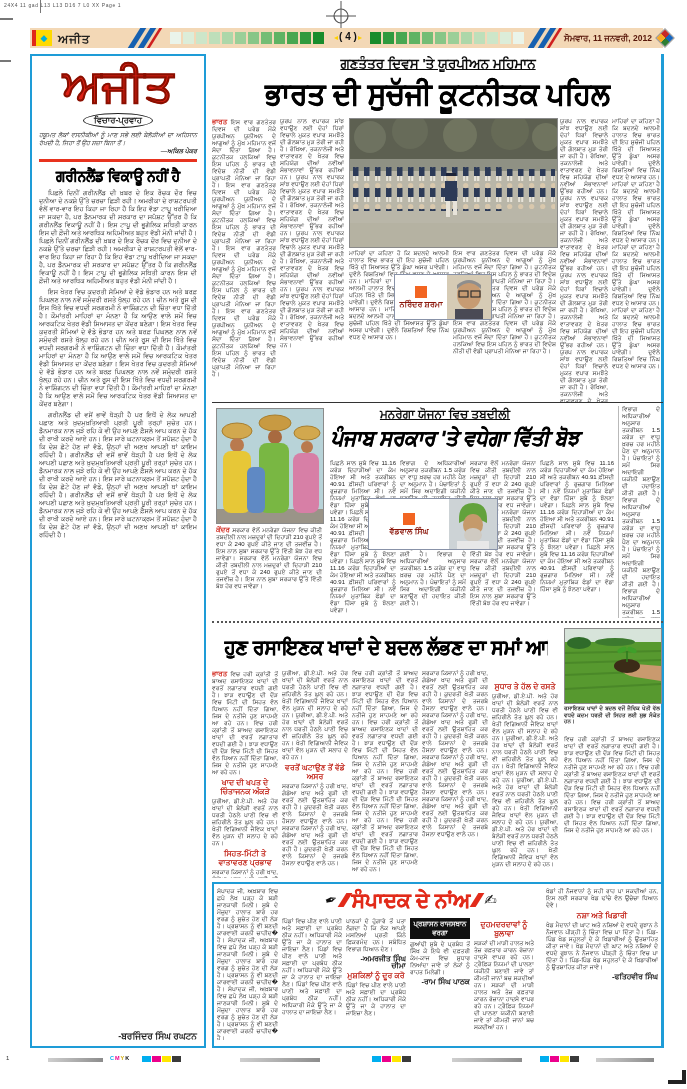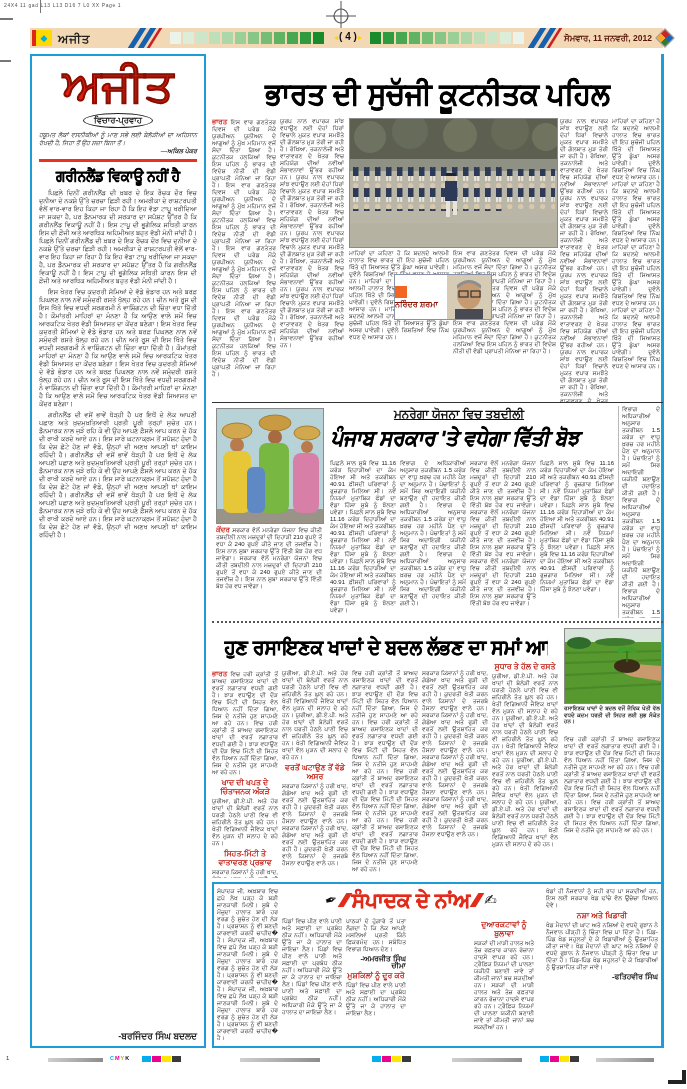--- a/index.html
+++ b/index.html
@@ -52,21 +52,21 @@
   .btxt{font-size:6px;line-height:7px;text-align:justify;color:#1c1c1c;overflow:hidden;}
   .lead{color:#d02318;font-weight:800;font-size:7px;}
   .subhead{color:#c22318;font-weight:800;font-size:7.8px;line-height:9px;text-align:center;margin:2px 0;}
   .revhead{background:#101010;color:#fff;font-size:7px;line-height:8.5px;font-weight:700;
            text-align:center;padding:2px 1px;margin-bottom:2px;}
   .sig{font-weight:800;font-size:7.5px;text-align:right;color:#101010;margin:2px 0;}
   .photo{border:1px solid #8a8a8a;overflow:hidden;background:#ccc;}
   .caption{font-size:5.5px;line-height:6.5px;text-align:justify;font-weight:700;color:#222;}
 
   .author-card{background:#fff;border:1px solid #8892a8;display:flex;box-sizing:border-box;z-index:5;}
-  .ac-left{flex:1;display:flex;flex-direction:column;align-items:flex-start;justify-content:center;gap:2px;}
+  .ac-left{flex:1;display:flex;flex-direction:column;align-items:center;justify-content:center;gap:2px;}
   .ac-sq{width:12px;height:12px;background:#f26522;}
   .ac-name{font-size:8px;font-weight:800;color:#8a1408;text-align:center;line-height:9px;}
 
   .vrule{background:#b9b9b9;width:1px;}
   .hrule{background:#333;height:1px;}
   .dotrule{border-top:2px dotted #555;}
 
   
   .letbox{left:212px;top:882px;width:451px;height:166px;border:2.5px solid #1e9cd7;box-sizing:border-box;background:#fff;}
   .banner{display:flex;align-items:center;justify-content:center;gap:4px;background:#fff;}
@@ -147,25 +147,26 @@
     <div class="oval">ਵਿਚਾਰ-ਪ੍ਰਵਾਹ</div>
     <div class="quote">ਹਕੂਮਤ ਲੋਕਾਂ ਵਸਨੀਕੀਆਂ ਨੂੰ ਮਾਣ ਸਭੇ ਲਈ ਬੇਲੋੜੀਆਂ ਦਾ ਅਹਿਸਾਨ ਰੱਖਦੀ ਹੈ, ਜਿਹਾ ਤੋਂ ਉਹ ਸਜ਼ਾ ਬਿਨਾ ਤੋਂ।</div>
     <div class="qattr">—ਅਕਿਲ ਪੇਕਰ</div>
     <div class="redrule"></div>
     <div class="edhead">ਗਰੀਨਲੈਂਡ ਵਿਕਾਊ ਨਹੀਂ ਹੈ</div>
     <div class="edbody">
       <p>ਪਿਛਲੇ ਦਿਨੀਂ ਗਰੀਨਲੈਂਡ ਦੀ ਖ਼ਬਰ ਦੇ ਇਕ ਰੌਚਕ ਦੌਰ ਵਿਚ ਦੁਨੀਆ ਦੇ ਨਕਸ਼ੇ ਉੱਤੇ ਚਰਚਾ ਛਿੜੀ ਰਹੀ। ਅਮਰੀਕਾ ਦੇ ਰਾਸ਼ਟਰਪਤੀ ਵੱਲੋਂ ਵਾਰ-ਵਾਰ ਇਹ ਕਿਹਾ ਜਾ ਰਿਹਾ ਹੈ ਕਿ ਇਹ ਵੱਡਾ ਟਾਪੂ ਖਰੀਦਿਆ ਜਾ ਸਕਦਾ ਹੈ, ਪਰ ਡੈਨਮਾਰਕ ਦੀ ਸਰਕਾਰ ਦਾ ਸਪੱਸ਼ਟ ਉੱਤਰ ਹੈ ਕਿ ਗਰੀਨਲੈਂਡ ਵਿਕਾਊ ਨਹੀਂ ਹੈ। ਇਸ ਟਾਪੂ ਦੀ ਭੂਗੋਲਿਕ ਸਥਿਤੀ ਕਾਰਨ ਇਸ ਦੀ ਫ਼ੌਜੀ ਅਤੇ ਆਰਥਿਕ ਅਹਿਮੀਅਤ ਬਹੁਤ ਵੱਡੀ ਮੰਨੀ ਜਾਂਦੀ ਹੈ। ਪਿਛਲੇ ਦਿਨੀਂ ਗਰੀਨਲੈਂਡ ਦੀ ਖ਼ਬਰ ਦੇ ਇਕ ਰੌਚਕ ਦੌਰ ਵਿਚ ਦੁਨੀਆ ਦੇ ਨਕਸ਼ੇ ਉੱਤੇ ਚਰਚਾ ਛਿੜੀ ਰਹੀ। ਅਮਰੀਕਾ ਦੇ ਰਾਸ਼ਟਰਪਤੀ ਵੱਲੋਂ ਵਾਰ-ਵਾਰ ਇਹ ਕਿਹਾ ਜਾ ਰਿਹਾ ਹੈ ਕਿ ਇਹ ਵੱਡਾ ਟਾਪੂ ਖਰੀਦਿਆ ਜਾ ਸਕਦਾ ਹੈ, ਪਰ ਡੈਨਮਾਰਕ ਦੀ ਸਰਕਾਰ ਦਾ ਸਪੱਸ਼ਟ ਉੱਤਰ ਹੈ ਕਿ ਗਰੀਨਲੈਂਡ ਵਿਕਾਊ ਨਹੀਂ ਹੈ। ਇਸ ਟਾਪੂ ਦੀ ਭੂਗੋਲਿਕ ਸਥਿਤੀ ਕਾਰਨ ਇਸ ਦੀ ਫ਼ੌਜੀ ਅਤੇ ਆਰਥਿਕ ਅਹਿਮੀਅਤ ਬਹੁਤ ਵੱਡੀ ਮੰਨੀ ਜਾਂਦੀ ਹੈ।</p>
       <p>ਇਸ ਖੇਤਰ ਵਿਚ ਕੁਦਰਤੀ ਸੋਮਿਆਂ ਦੇ ਵੱਡੇ ਭੰਡਾਰ ਹਨ ਅਤੇ ਬਰਫ਼ ਪਿਘਲਣ ਨਾਲ ਨਵੇਂ ਸਮੁੰਦਰੀ ਰਸਤੇ ਖੁੱਲ੍ਹ ਰਹੇ ਹਨ। ਚੀਨ ਅਤੇ ਰੂਸ ਦੀ ਇਸ ਖਿੱਤੇ ਵਿਚ ਵਧਦੀ ਸਰਗਰਮੀ ਨੇ ਵਾਸ਼ਿੰਗਟਨ ਦੀ ਚਿੰਤਾ ਵਧਾ ਦਿੱਤੀ ਹੈ। ਕੌਮਾਂਤਰੀ ਮਾਹਿਰਾਂ ਦਾ ਮੰਨਣਾ ਹੈ ਕਿ ਆਉਣ ਵਾਲੇ ਸਮੇਂ ਵਿਚ ਆਰਕਟਿਕ ਖੇਤਰ ਵੱਡੀ ਸਿਆਸਤ ਦਾ ਕੇਂਦਰ ਬਣੇਗਾ। ਇਸ ਖੇਤਰ ਵਿਚ ਕੁਦਰਤੀ ਸੋਮਿਆਂ ਦੇ ਵੱਡੇ ਭੰਡਾਰ ਹਨ ਅਤੇ ਬਰਫ਼ ਪਿਘਲਣ ਨਾਲ ਨਵੇਂ ਸਮੁੰਦਰੀ ਰਸਤੇ ਖੁੱਲ੍ਹ ਰਹੇ ਹਨ। ਚੀਨ ਅਤੇ ਰੂਸ ਦੀ ਇਸ ਖਿੱਤੇ ਵਿਚ ਵਧਦੀ ਸਰਗਰਮੀ ਨੇ ਵਾਸ਼ਿੰਗਟਨ ਦੀ ਚਿੰਤਾ ਵਧਾ ਦਿੱਤੀ ਹੈ। ਕੌਮਾਂਤਰੀ ਮਾਹਿਰਾਂ ਦਾ ਮੰਨਣਾ ਹੈ ਕਿ ਆਉਣ ਵਾਲੇ ਸਮੇਂ ਵਿਚ ਆਰਕਟਿਕ ਖੇਤਰ ਵੱਡੀ ਸਿਆਸਤ ਦਾ ਕੇਂਦਰ ਬਣੇਗਾ। ਇਸ ਖੇਤਰ ਵਿਚ ਕੁਦਰਤੀ ਸੋਮਿਆਂ ਦੇ ਵੱਡੇ ਭੰਡਾਰ ਹਨ ਅਤੇ ਬਰਫ਼ ਪਿਘਲਣ ਨਾਲ ਨਵੇਂ ਸਮੁੰਦਰੀ ਰਸਤੇ ਖੁੱਲ੍ਹ ਰਹੇ ਹਨ। ਚੀਨ ਅਤੇ ਰੂਸ ਦੀ ਇਸ ਖਿੱਤੇ ਵਿਚ ਵਧਦੀ ਸਰਗਰਮੀ ਨੇ ਵਾਸ਼ਿੰਗਟਨ ਦੀ ਚਿੰਤਾ ਵਧਾ ਦਿੱਤੀ ਹੈ। ਕੌਮਾਂਤਰੀ ਮਾਹਿਰਾਂ ਦਾ ਮੰਨਣਾ ਹੈ ਕਿ ਆਉਣ ਵਾਲੇ ਸਮੇਂ ਵਿਚ ਆਰਕਟਿਕ ਖੇਤਰ ਵੱਡੀ ਸਿਆਸਤ ਦਾ ਕੇਂਦਰ ਬਣੇਗਾ।</p>
       <p>ਗਰੀਨਲੈਂਡ ਦੀ ਵਸੋਂ ਭਾਵੇਂ ਥੋੜ੍ਹੀ ਹੈ ਪਰ ਇਥੋਂ ਦੇ ਲੋਕ ਆਪਣੀ ਪਛਾਣ ਅਤੇ ਖ਼ੁਦਮੁਖ਼ਤਿਆਰੀ ਪ੍ਰਤੀ ਪੂਰੀ ਤਰ੍ਹਾਂ ਸੁਚੇਤ ਹਨ। ਡੈਨਮਾਰਕ ਨਾਲ ਜੁੜੇ ਰਹਿ ਕੇ ਵੀ ਉਹ ਆਪਣੇ ਫ਼ੈਸਲੇ ਆਪ ਕਰਨ ਦੇ ਹੱਕ ਦੀ ਰਾਖੀ ਕਰਦੇ ਆਏ ਹਨ। ਇਸ ਸਾਰੇ ਘਟਨਾਕ੍ਰਮ ਤੋਂ ਸਪੱਸ਼ਟ ਹੁੰਦਾ ਹੈ ਕਿ ਦੇਸ਼ ਛੋਟੇ ਹੋਣ ਜਾਂ ਵੱਡੇ, ਉਨ੍ਹਾਂ ਦੀ ਅਣਖ ਆਪਣੀ ਥਾਂ ਕਾਇਮ ਰਹਿੰਦੀ ਹੈ। ਗਰੀਨਲੈਂਡ ਦੀ ਵਸੋਂ ਭਾਵੇਂ ਥੋੜ੍ਹੀ ਹੈ ਪਰ ਇਥੋਂ ਦੇ ਲੋਕ ਆਪਣੀ ਪਛਾਣ ਅਤੇ ਖ਼ੁਦਮੁਖ਼ਤਿਆਰੀ ਪ੍ਰਤੀ ਪੂਰੀ ਤਰ੍ਹਾਂ ਸੁਚੇਤ ਹਨ। ਡੈਨਮਾਰਕ ਨਾਲ ਜੁੜੇ ਰਹਿ ਕੇ ਵੀ ਉਹ ਆਪਣੇ ਫ਼ੈਸਲੇ ਆਪ ਕਰਨ ਦੇ ਹੱਕ ਦੀ ਰਾਖੀ ਕਰਦੇ ਆਏ ਹਨ। ਇਸ ਸਾਰੇ ਘਟਨਾਕ੍ਰਮ ਤੋਂ ਸਪੱਸ਼ਟ ਹੁੰਦਾ ਹੈ ਕਿ ਦੇਸ਼ ਛੋਟੇ ਹੋਣ ਜਾਂ ਵੱਡੇ, ਉਨ੍ਹਾਂ ਦੀ ਅਣਖ ਆਪਣੀ ਥਾਂ ਕਾਇਮ ਰਹਿੰਦੀ ਹੈ। ਗਰੀਨਲੈਂਡ ਦੀ ਵਸੋਂ ਭਾਵੇਂ ਥੋੜ੍ਹੀ ਹੈ ਪਰ ਇਥੋਂ ਦੇ ਲੋਕ ਆਪਣੀ ਪਛਾਣ ਅਤੇ ਖ਼ੁਦਮੁਖ਼ਤਿਆਰੀ ਪ੍ਰਤੀ ਪੂਰੀ ਤਰ੍ਹਾਂ ਸੁਚੇਤ ਹਨ। ਡੈਨਮਾਰਕ ਨਾਲ ਜੁੜੇ ਰਹਿ ਕੇ ਵੀ ਉਹ ਆਪਣੇ ਫ਼ੈਸਲੇ ਆਪ ਕਰਨ ਦੇ ਹੱਕ ਦੀ ਰਾਖੀ ਕਰਦੇ ਆਏ ਹਨ। ਇਸ ਸਾਰੇ ਘਟਨਾਕ੍ਰਮ ਤੋਂ ਸਪੱਸ਼ਟ ਹੁੰਦਾ ਹੈ ਕਿ ਦੇਸ਼ ਛੋਟੇ ਹੋਣ ਜਾਂ ਵੱਡੇ, ਉਨ੍ਹਾਂ ਦੀ ਅਣਖ ਆਪਣੀ ਥਾਂ ਕਾਇਮ ਰਹਿੰਦੀ ਹੈ।</p>
     </div>
-    <div class="edsig">-ਬਰਜਿੰਦਰ ਸਿੰਘ ਬਦਲਦ</div>
+    <div class="edsig">-ਬਰਜਿੰਦਰ ਸਿੰਘ ਰਘਟਨ</div>
   </div>
 
   <div class="abs" style="left:661px;top:54px;width:2.5px;height:994px;background:#1e9cd7;"></div>
 
+  <div class="abs kicker" style="left:258px;top:56px;width:360px;font-size:13.5px;">ਗਣਤੰਤਰ ਦਿਵਸ 'ਤੇ ਯੂਰਪੀਅਨ ਮਹਿਮਾਨ</div>
   <div class="abs headline cond" style="left:212px;top:74px;width:451px;font-size:30px;line-height:40px;">ਭਾਰਤ ਦੀ ਸੁਚੱਜੀ ਕੂਟਨੀਤਕ ਪਹਿਲ</div>
 
   <div class="abs btxt" style="left:212px;top:118px;width:64px;height:284px;">
     <span class="lead">ਭਾਰਤ</span>
     <span>ਇਸ ਵਾਰ ਗਣਤੰਤਰ ਦਿਵਸ ਦੀ ਪਰੇਡ ਮੌਕੇ ਯੂਰਪੀਅਨ ਯੂਨੀਅਨ ਦੇ ਆਗੂਆਂ ਨੂੰ ਮੁੱਖ ਮਹਿਮਾਨ ਵਜੋਂ ਸੱਦਾ ਦਿੱਤਾ ਗਿਆ ਹੈ। ਕੂਟਨੀਤਕ ਹਲਕਿਆਂ ਵਿਚ ਇਸ ਪਹਿਲ ਨੂੰ ਭਾਰਤ ਦੀ ਵਿਦੇਸ਼ ਨੀਤੀ ਦੀ ਵੱਡੀ ਪ੍ਰਾਪਤੀ ਮੰਨਿਆ ਜਾ ਰਿਹਾ ਹੈ। ਇਸ ਵਾਰ ਗਣਤੰਤਰ ਦਿਵਸ ਦੀ ਪਰੇਡ ਮੌਕੇ ਯੂਰਪੀਅਨ ਯੂਨੀਅਨ ਦੇ ਆਗੂਆਂ ਨੂੰ ਮੁੱਖ ਮਹਿਮਾਨ ਵਜੋਂ ਸੱਦਾ ਦਿੱਤਾ ਗਿਆ ਹੈ। ਕੂਟਨੀਤਕ ਹਲਕਿਆਂ ਵਿਚ ਇਸ ਪਹਿਲ ਨੂੰ ਭਾਰਤ ਦੀ ਵਿਦੇਸ਼ ਨੀਤੀ ਦੀ ਵੱਡੀ ਪ੍ਰਾਪਤੀ ਮੰਨਿਆ ਜਾ ਰਿਹਾ ਹੈ। ਇਸ ਵਾਰ ਗਣਤੰਤਰ ਦਿਵਸ ਦੀ ਪਰੇਡ ਮੌਕੇ ਯੂਰਪੀਅਨ ਯੂਨੀਅਨ ਦੇ ਆਗੂਆਂ ਨੂੰ ਮੁੱਖ ਮਹਿਮਾਨ ਵਜੋਂ ਸੱਦਾ ਦਿੱਤਾ ਗਿਆ ਹੈ। ਕੂਟਨੀਤਕ ਹਲਕਿਆਂ ਵਿਚ ਇਸ ਪਹਿਲ ਨੂੰ ਭਾਰਤ ਦੀ ਵਿਦੇਸ਼ ਨੀਤੀ ਦੀ ਵੱਡੀ ਪ੍ਰਾਪਤੀ ਮੰਨਿਆ ਜਾ ਰਿਹਾ ਹੈ। ਇਸ ਵਾਰ ਗਣਤੰਤਰ ਦਿਵਸ ਦੀ ਪਰੇਡ ਮੌਕੇ ਯੂਰਪੀਅਨ ਯੂਨੀਅਨ ਦੇ ਆਗੂਆਂ ਨੂੰ ਮੁੱਖ ਮਹਿਮਾਨ ਵਜੋਂ ਸੱਦਾ ਦਿੱਤਾ ਗਿਆ ਹੈ। ਕੂਟਨੀਤਕ ਹਲਕਿਆਂ ਵਿਚ ਇਸ ਪਹਿਲ ਨੂੰ ਭਾਰਤ ਦੀ ਵਿਦੇਸ਼ ਨੀਤੀ ਦੀ ਵੱਡੀ ਪ੍ਰਾਪਤੀ ਮੰਨਿਆ ਜਾ ਰਿਹਾ ਹੈ।</span>
   </div>
   <div class="abs btxt" style="left:280px;top:118px;width:64px;height:284px;">ਯੂਰਪ ਨਾਲ ਵਪਾਰਕ ਸਾਂਝ ਵਧਾਉਣ ਲਈ ਦੋਹਾਂ ਧਿਰਾਂ ਵਿਚਾਲੇ ਮੁਕਤ ਵਪਾਰ ਸਮਝੌਤੇ ਦੀ ਗੱਲਬਾਤ ਮੁੜ ਤੋਰੀ ਜਾ ਰਹੀ ਹੈ। ਰੱਖਿਆ, ਤਕਨਾਲੋਜੀ ਅਤੇ ਵਾਤਾਵਰਣ ਦੇ ਖੇਤਰ ਵਿਚ ਸਹਿਯੋਗ ਦੀਆਂ ਨਵੀਆਂ ਸੰਭਾਵਨਾਵਾਂ ਉੱਭਰ ਰਹੀਆਂ ਹਨ। ਯੂਰਪ ਨਾਲ ਵਪਾਰਕ ਸਾਂਝ ਵਧਾਉਣ ਲਈ ਦੋਹਾਂ ਧਿਰਾਂ ਵਿਚਾਲੇ ਮੁਕਤ ਵਪਾਰ ਸਮਝੌਤੇ ਦੀ ਗੱਲਬਾਤ ਮੁੜ ਤੋਰੀ ਜਾ ਰਹੀ ਹੈ। ਰੱਖਿਆ, ਤਕਨਾਲੋਜੀ ਅਤੇ ਵਾਤਾਵਰਣ ਦੇ ਖੇਤਰ ਵਿਚ ਸਹਿਯੋਗ ਦੀਆਂ ਨਵੀਆਂ ਸੰਭਾਵਨਾਵਾਂ ਉੱਭਰ ਰਹੀਆਂ ਹਨ। ਯੂਰਪ ਨਾਲ ਵਪਾਰਕ ਸਾਂਝ ਵਧਾਉਣ ਲਈ ਦੋਹਾਂ ਧਿਰਾਂ ਵਿਚਾਲੇ ਮੁਕਤ ਵਪਾਰ ਸਮਝੌਤੇ ਦੀ ਗੱਲਬਾਤ ਮੁੜ ਤੋਰੀ ਜਾ ਰਹੀ ਹੈ। ਰੱਖਿਆ, ਤਕਨਾਲੋਜੀ ਅਤੇ ਵਾਤਾਵਰਣ ਦੇ ਖੇਤਰ ਵਿਚ ਸਹਿਯੋਗ ਦੀਆਂ ਨਵੀਆਂ ਸੰਭਾਵਨਾਵਾਂ ਉੱਭਰ ਰਹੀਆਂ ਹਨ। ਯੂਰਪ ਨਾਲ ਵਪਾਰਕ ਸਾਂਝ ਵਧਾਉਣ ਲਈ ਦੋਹਾਂ ਧਿਰਾਂ ਵਿਚਾਲੇ ਮੁਕਤ ਵਪਾਰ ਸਮਝੌਤੇ ਦੀ ਗੱਲਬਾਤ ਮੁੜ ਤੋਰੀ ਜਾ ਰਹੀ ਹੈ। ਰੱਖਿਆ, ਤਕਨਾਲੋਜੀ ਅਤੇ ਵਾਤਾਵਰਣ ਦੇ ਖੇਤਰ ਵਿਚ ਸਹਿਯੋਗ ਦੀਆਂ ਨਵੀਆਂ ਸੰਭਾਵਨਾਵਾਂ ਉੱਭਰ ਰਹੀਆਂ ਹਨ।</div>
 
   <div class="abs photo" style="left:349px;top:118px;width:207px;height:128px;">
     <svg width="207" height="128" preserveAspectRatio="none" viewBox="0 0 207 128">
@@ -235,50 +236,63 @@
       <rect x="42" y="34" width="30" height="70" rx="8" fill="#79b743"></rect>
       <rect x="76" y="44" width="26" height="60" rx="8" fill="#d77fa6"></rect>
       <rect x="30" y="58" width="18" height="46" rx="6" fill="#5f89c4"></rect>
     </svg>
   </div>
   <div class="abs btxt" style="left:216px;top:526px;width:106px;height:92px;">
     <span class="lead">ਕੇਂਦਰ</span>
     <span>ਸਰਕਾਰ ਵੱਲੋਂ ਮਨਰੇਗਾ ਯੋਜਨਾ ਵਿਚ ਕੀਤੀ ਤਬਦੀਲੀ ਨਾਲ ਮਜ਼ਦੂਰਾਂ ਦੀ ਦਿਹਾੜੀ 210 ਰੁਪਏ ਤੋਂ ਵਧਾ ਕੇ 240 ਰੁਪਏ ਕੀਤੇ ਜਾਣ ਦੀ ਤਜਵੀਜ਼ ਹੈ। ਇਸ ਨਾਲ ਸੂਬਾ ਸਰਕਾਰ ਉੱਤੇ ਵਿੱਤੀ ਬੋਝ ਹੋਰ ਵਧ ਜਾਵੇਗਾ। ਸਰਕਾਰ ਵੱਲੋਂ ਮਨਰੇਗਾ ਯੋਜਨਾ ਵਿਚ ਕੀਤੀ ਤਬਦੀਲੀ ਨਾਲ ਮਜ਼ਦੂਰਾਂ ਦੀ ਦਿਹਾੜੀ 210 ਰੁਪਏ ਤੋਂ ਵਧਾ ਕੇ 240 ਰੁਪਏ ਕੀਤੇ ਜਾਣ ਦੀ ਤਜਵੀਜ਼ ਹੈ। ਇਸ ਨਾਲ ਸੂਬਾ ਸਰਕਾਰ ਉੱਤੇ ਵਿੱਤੀ ਬੋਝ ਹੋਰ ਵਧ ਜਾਵੇਗਾ।</span>
   </div>
 
-  <div class="abs kicker" style="left:344px;top:407px;width:230px;font-size:12px;">ਮਨਰੇਗਾ ਯੋਜਨਾ ਵਿਚ ਤਬਦੀਲੀ</div>
+  <div class="abs kicker" style="left:330px;top:407px;width:230px;font-size:12px;">ਮਨਰੇਗਾ ਯੋਜਨਾ ਵਿਚ ਤਬਦੀਲੀ</div>
   <div class="abs headline cond" style="left:288px;top:423px;width:334px;font-size:21px;line-height:30px;font-style:italic;">ਪੰਜਾਬ ਸਰਕਾਰ 'ਤੇ ਵਧੇਗਾ ਵਿੱਤੀ ਬੋਝ</div>
 
   <div class="abs btxt" style="left:330px;top:460px;width:66px;height:158px;">ਪਿਛਲੇ ਸਾਲ ਸੂਬੇ ਵਿਚ 11.16 ਕਰੋੜ ਦਿਹਾੜੀਆਂ ਦਾ ਕੰਮ ਹੋਇਆ ਸੀ ਅਤੇ ਤਕਰੀਬਨ 40.91 ਫ਼ੀਸਦੀ ਪਰਿਵਾਰਾਂ ਨੂੰ ਰੁਜ਼ਗਾਰ ਮਿਲਿਆ ਸੀ। ਨਵੇਂ ਨਿਯਮਾਂ ਮੁਤਾਬਿਕ ਫੰਡਾਂ ਦਾ ਵੱਡਾ ਹਿੱਸਾ ਸੂਬੇ ਨੂੰ ਝੱਲਣਾ ਪਵੇਗਾ। ਪਿਛਲੇ ਸਾਲ ਸੂਬੇ ਵਿਚ 11.16 ਕਰੋੜ ਦਿਹਾੜੀਆਂ ਦਾ ਕੰਮ ਹੋਇਆ ਸੀ ਅਤੇ ਤਕਰੀਬਨ 40.91 ਫ਼ੀਸਦੀ ਪਰਿਵਾਰਾਂ ਨੂੰ ਰੁਜ਼ਗਾਰ ਮਿਲਿਆ ਸੀ। ਨਵੇਂ ਨਿਯਮਾਂ ਮੁਤਾਬਿਕ ਫੰਡਾਂ ਦਾ ਵੱਡਾ ਹਿੱਸਾ ਸੂਬੇ ਨੂੰ ਝੱਲਣਾ ਪਵੇਗਾ। ਪਿਛਲੇ ਸਾਲ ਸੂਬੇ ਵਿਚ 11.16 ਕਰੋੜ ਦਿਹਾੜੀਆਂ ਦਾ ਕੰਮ ਹੋਇਆ ਸੀ ਅਤੇ ਤਕਰੀਬਨ 40.91 ਫ਼ੀਸਦੀ ਪਰਿਵਾਰਾਂ ਨੂੰ ਰੁਜ਼ਗਾਰ ਮਿਲਿਆ ਸੀ। ਨਵੇਂ ਨਿਯਮਾਂ ਮੁਤਾਬਿਕ ਫੰਡਾਂ ਦਾ ਵੱਡਾ ਹਿੱਸਾ ਸੂਬੇ ਨੂੰ ਝੱਲਣਾ ਪਵੇਗਾ।</div>
   <div class="abs btxt" style="left:400px;top:460px;width:66px;height:158px;">ਵਿਭਾਗ ਦੇ ਅਧਿਕਾਰੀਆਂ ਅਨੁਸਾਰ ਤਕਰੀਬਨ 1.5 ਕਰੋੜ ਦਾ ਵਾਧੂ ਖ਼ਰਚ ਹਰ ਮਹੀਨੇ ਪੈਣ ਦਾ ਅਨੁਮਾਨ ਹੈ। ਪੰਚਾਇਤਾਂ ਨੂੰ ਸਮੇਂ ਸਿਰ ਅਦਾਇਗੀ ਯਕੀਨੀ ਬਣਾਉਣ ਦੀ ਹਦਾਇਤ ਕੀਤੀ ਗਈ ਹੈ। ਵਿਭਾਗ ਦੇ ਅਧਿਕਾਰੀਆਂ ਅਨੁਸਾਰ ਤਕਰੀਬਨ 1.5 ਕਰੋੜ ਦਾ ਵਾਧੂ ਖ਼ਰਚ ਹਰ ਮਹੀਨੇ ਪੈਣ ਦਾ ਅਨੁਮਾਨ ਹੈ। ਪੰਚਾਇਤਾਂ ਨੂੰ ਸਮੇਂ ਸਿਰ ਅਦਾਇਗੀ ਯਕੀਨੀ ਬਣਾਉਣ ਦੀ ਹਦਾਇਤ ਕੀਤੀ ਗਈ ਹੈ। ਵਿਭਾਗ ਦੇ ਅਧਿਕਾਰੀਆਂ ਅਨੁਸਾਰ ਤਕਰੀਬਨ 1.5 ਕਰੋੜ ਦਾ ਵਾਧੂ ਖ਼ਰਚ ਹਰ ਮਹੀਨੇ ਪੈਣ ਦਾ ਅਨੁਮਾਨ ਹੈ। ਪੰਚਾਇਤਾਂ ਨੂੰ ਸਮੇਂ ਸਿਰ ਅਦਾਇਗੀ ਯਕੀਨੀ ਬਣਾਉਣ ਦੀ ਹਦਾਇਤ ਕੀਤੀ ਗਈ ਹੈ।</div>
   <div class="abs btxt" style="left:470px;top:460px;width:66px;height:158px;">ਸਰਕਾਰ ਵੱਲੋਂ ਮਨਰੇਗਾ ਯੋਜਨਾ ਵਿਚ ਕੀਤੀ ਤਬਦੀਲੀ ਨਾਲ ਮਜ਼ਦੂਰਾਂ ਦੀ ਦਿਹਾੜੀ 210 ਰੁਪਏ ਤੋਂ ਵਧਾ ਕੇ 240 ਰੁਪਏ ਕੀਤੇ ਜਾਣ ਦੀ ਤਜਵੀਜ਼ ਹੈ। ਇਸ ਨਾਲ ਸੂਬਾ ਸਰਕਾਰ ਉੱਤੇ ਵਿੱਤੀ ਬੋਝ ਹੋਰ ਵਧ ਜਾਵੇਗਾ। ਸਰਕਾਰ ਵੱਲੋਂ ਮਨਰੇਗਾ ਯੋਜਨਾ ਵਿਚ ਕੀਤੀ ਤਬਦੀਲੀ ਨਾਲ ਮਜ਼ਦੂਰਾਂ ਦੀ ਦਿਹਾੜੀ 210 ਰੁਪਏ ਤੋਂ ਵਧਾ ਕੇ 240 ਰੁਪਏ ਕੀਤੇ ਜਾਣ ਦੀ ਤਜਵੀਜ਼ ਹੈ। ਇਸ ਨਾਲ ਸੂਬਾ ਸਰਕਾਰ ਉੱਤੇ ਵਿੱਤੀ ਬੋਝ ਹੋਰ ਵਧ ਜਾਵੇਗਾ। ਸਰਕਾਰ ਵੱਲੋਂ ਮਨਰੇਗਾ ਯੋਜਨਾ ਵਿਚ ਕੀਤੀ ਤਬਦੀਲੀ ਨਾਲ ਮਜ਼ਦੂਰਾਂ ਦੀ ਦਿਹਾੜੀ 210 ਰੁਪਏ ਤੋਂ ਵਧਾ ਕੇ 240 ਰੁਪਏ ਕੀਤੇ ਜਾਣ ਦੀ ਤਜਵੀਜ਼ ਹੈ। ਇਸ ਨਾਲ ਸੂਬਾ ਸਰਕਾਰ ਉੱਤੇ ਵਿੱਤੀ ਬੋਝ ਹੋਰ ਵਧ ਜਾਵੇਗਾ।</div>
   <div class="abs btxt" style="left:540px;top:460px;width:74px;height:158px;">ਪਿਛਲੇ ਸਾਲ ਸੂਬੇ ਵਿਚ 11.16 ਕਰੋੜ ਦਿਹਾੜੀਆਂ ਦਾ ਕੰਮ ਹੋਇਆ ਸੀ ਅਤੇ ਤਕਰੀਬਨ 40.91 ਫ਼ੀਸਦੀ ਪਰਿਵਾਰਾਂ ਨੂੰ ਰੁਜ਼ਗਾਰ ਮਿਲਿਆ ਸੀ। ਨਵੇਂ ਨਿਯਮਾਂ ਮੁਤਾਬਿਕ ਫੰਡਾਂ ਦਾ ਵੱਡਾ ਹਿੱਸਾ ਸੂਬੇ ਨੂੰ ਝੱਲਣਾ ਪਵੇਗਾ। ਪਿਛਲੇ ਸਾਲ ਸੂਬੇ ਵਿਚ 11.16 ਕਰੋੜ ਦਿਹਾੜੀਆਂ ਦਾ ਕੰਮ ਹੋਇਆ ਸੀ ਅਤੇ ਤਕਰੀਬਨ 40.91 ਫ਼ੀਸਦੀ ਪਰਿਵਾਰਾਂ ਨੂੰ ਰੁਜ਼ਗਾਰ ਮਿਲਿਆ ਸੀ। ਨਵੇਂ ਨਿਯਮਾਂ ਮੁਤਾਬਿਕ ਫੰਡਾਂ ਦਾ ਵੱਡਾ ਹਿੱਸਾ ਸੂਬੇ ਨੂੰ ਝੱਲਣਾ ਪਵੇਗਾ। ਪਿਛਲੇ ਸਾਲ ਸੂਬੇ ਵਿਚ 11.16 ਕਰੋੜ ਦਿਹਾੜੀਆਂ ਦਾ ਕੰਮ ਹੋਇਆ ਸੀ ਅਤੇ ਤਕਰੀਬਨ 40.91 ਫ਼ੀਸਦੀ ਪਰਿਵਾਰਾਂ ਨੂੰ ਰੁਜ਼ਗਾਰ ਮਿਲਿਆ ਸੀ। ਨਵੇਂ ਨਿਯਮਾਂ ਮੁਤਾਬਿਕ ਫੰਡਾਂ ਦਾ ਵੱਡਾ ਹਿੱਸਾ ਸੂਬੇ ਨੂੰ ਝੱਲਣਾ ਪਵੇਗਾ।</div>
   <div class="abs vrule" style="left:618px;top:406px;height:212px;"></div>
   <div class="abs btxt" style="left:622px;top:406px;width:38px;height:212px;">ਵਿਭਾਗ ਦੇ ਅਧਿਕਾਰੀਆਂ ਅਨੁਸਾਰ ਤਕਰੀਬਨ 1.5 ਕਰੋੜ ਦਾ ਵਾਧੂ ਖ਼ਰਚ ਹਰ ਮਹੀਨੇ ਪੈਣ ਦਾ ਅਨੁਮਾਨ ਹੈ। ਪੰਚਾਇਤਾਂ ਨੂੰ ਸਮੇਂ ਸਿਰ ਅਦਾਇਗੀ ਯਕੀਨੀ ਬਣਾਉਣ ਦੀ ਹਦਾਇਤ ਕੀਤੀ ਗਈ ਹੈ। ਵਿਭਾਗ ਦੇ ਅਧਿਕਾਰੀਆਂ ਅਨੁਸਾਰ ਤਕਰੀਬਨ 1.5 ਕਰੋੜ ਦਾ ਵਾਧੂ ਖ਼ਰਚ ਹਰ ਮਹੀਨੇ ਪੈਣ ਦਾ ਅਨੁਮਾਨ ਹੈ। ਪੰਚਾਇਤਾਂ ਨੂੰ ਸਮੇਂ ਸਿਰ ਅਦਾਇਗੀ ਯਕੀਨੀ ਬਣਾਉਣ ਦੀ ਹਦਾਇਤ ਕੀਤੀ ਗਈ ਹੈ। ਵਿਭਾਗ ਦੇ ਅਧਿਕਾਰੀਆਂ ਅਨੁਸਾਰ ਤਕਰੀਬਨ 1.5 ਕਰੋੜ ਦਾ ਵਾਧੂ ਖ਼ਰਚ ਹਰ ਮਹੀਨੇ ਪੈਣ ਦਾ ਅਨੁਮਾਨ ਹੈ। ਪੰਚਾਇਤਾਂ ਨੂੰ ਸਮੇਂ ਸਿਰ ਅਦਾਇਗੀ ਯਕੀਨੀ ਬਣਾਉਣ ਦੀ ਹਦਾਇਤ ਕੀਤੀ ਗਈ ਹੈ। ਵਿਭਾਗ ਦੇ ਅਧਿਕਾਰੀਆਂ ਅਨੁਸਾਰ ਤਕਰੀਬਨ 1.5 ਕਰੋੜ ਦਾ ਵਾਧੂ ਖ਼ਰਚ ਹਰ ਮਹੀਨੇ ਪੈਣ ਦਾ ਅਨੁਮਾਨ ਹੈ। ਪੰਚਾਇਤਾਂ ਨੂੰ ਸਮੇਂ ਸਿਰ ਅਦਾਇਗੀ ਯਕੀਨੀ ਬਣਾਉਣ ਦੀ ਹਦਾਇਤ ਕੀਤੀ ਗਈ ਹੈ।</div>
 
+  <div class="abs author-card" style="left:368px;top:498px;width:130px;height:52px;">
+    <div class="ac-left">
+      <div class="ac-sq"></div>
+      <div class="ac-name">ਵੱਡਵਾਲ ਸਿੰਘ</div>
+    </div>
+    <svg width="48" height="50" viewBox="0 0 48 50">
+      <rect width="48" height="50" fill="#cdd3d6"></rect>
+      <path d="M10 20 Q10 4 24 4 Q38 4 38 20 L38 24 Q24 16 10 24 Z" fill="#63a23c"></path>
+      <ellipse cx="24" cy="26" rx="10" ry="11" fill="#c59a6b"></ellipse>
+      <ellipse cx="24" cy="36" rx="9" ry="7" fill="#cfcac2"></ellipse>
+      <rect x="8" y="42" width="32" height="8" fill="#e8e8e8"></rect>
+    </svg>
+  </div>
 
   <div class="abs dotrule" style="left:212px;top:621px;width:451px;"></div>
   <div class="abs headline cond" style="left:212px;top:630px;width:348px;font-size:20px;line-height:34px;">ਹੁਣ ਰਸਾਇਣਕ ਖਾਦਾਂ ਦੇ ਬਦਲ ਲੱਭਣ ਦਾ ਸਮਾਂ ਆਇਆ</div>
 
   <div class="abs btxt" style="left:282px;top:670px;width:66px;height:208px;">
     <span>ਯੂਰੀਆ, ਡੀ.ਏ.ਪੀ. ਅਤੇ ਹੋਰ ਖਾਦਾਂ ਦੀ ਬੇਲੋੜੀ ਵਰਤੋਂ ਨਾਲ ਧਰਤੀ ਹੇਠਲੇ ਪਾਣੀ ਵਿਚ ਵੀ ਜ਼ਹਿਰੀਲੇ ਤੱਤ ਘੁਲ ਰਹੇ ਹਨ। ਖੇਤੀ ਵਿਗਿਆਨੀ ਜੈਵਿਕ ਖਾਦਾਂ ਵੱਲ ਮੁੜਨ ਦੀ ਸਲਾਹ ਦੇ ਰਹੇ ਹਨ। ਯੂਰੀਆ, ਡੀ.ਏ.ਪੀ. ਅਤੇ ਹੋਰ ਖਾਦਾਂ ਦੀ ਬੇਲੋੜੀ ਵਰਤੋਂ ਨਾਲ ਧਰਤੀ ਹੇਠਲੇ ਪਾਣੀ ਵਿਚ ਵੀ ਜ਼ਹਿਰੀਲੇ ਤੱਤ ਘੁਲ ਰਹੇ ਹਨ। ਖੇਤੀ ਵਿਗਿਆਨੀ ਜੈਵਿਕ ਖਾਦਾਂ ਵੱਲ ਮੁੜਨ ਦੀ ਸਲਾਹ ਦੇ ਰਹੇ ਹਨ।</span>
     <div class="subhead">ਵਰਤੋਂ ਘਟਾਉਣ ਤੋਂ ਵੱਡੇ ਅਸਰ</div>
     <span>ਸਰਕਾਰ ਕਿਸਾਨਾਂ ਨੂੰ ਹਰੀ ਖਾਦ, ਗੰਡੋਆ ਖਾਦ ਅਤੇ ਰੂੜੀ ਦੀ ਵਰਤੋਂ ਲਈ ਉਤਸ਼ਾਹਿਤ ਕਰ ਰਹੀ ਹੈ। ਕੁਦਰਤੀ ਖੇਤੀ ਕਰਨ ਵਾਲੇ ਕਿਸਾਨਾਂ ਦੇ ਤਜਰਬੇ ਹੌਸਲਾ ਵਧਾਉਣ ਵਾਲੇ ਹਨ। ਸਰਕਾਰ ਕਿਸਾਨਾਂ ਨੂੰ ਹਰੀ ਖਾਦ, ਗੰਡੋਆ ਖਾਦ ਅਤੇ ਰੂੜੀ ਦੀ ਵਰਤੋਂ ਲਈ ਉਤਸ਼ਾਹਿਤ ਕਰ ਰਹੀ ਹੈ। ਕੁਦਰਤੀ ਖੇਤੀ ਕਰਨ ਵਾਲੇ ਕਿਸਾਨਾਂ ਦੇ ਤਜਰਬੇ ਹੌਸਲਾ ਵਧਾਉਣ ਵਾਲੇ ਹਨ।</span>
   </div>
   <div class="abs btxt" style="left:212px;top:670px;width:66px;height:208px;">
     <span class="lead">ਭਾਰਤ</span>
     <span>ਵਿਚ ਹਰੀ ਕ੍ਰਾਂਤੀ ਤੋਂ ਬਾਅਦ ਰਸਾਇਣਕ ਖਾਦਾਂ ਦੀ ਵਰਤੋਂ ਲਗਾਤਾਰ ਵਧਦੀ ਗਈ ਹੈ। ਝਾੜ ਵਧਾਉਣ ਦੀ ਦੌੜ ਵਿਚ ਮਿੱਟੀ ਦੀ ਸਿਹਤ ਵੱਲ ਧਿਆਨ ਨਹੀਂ ਦਿੱਤਾ ਗਿਆ, ਜਿਸ ਦੇ ਨਤੀਜੇ ਹੁਣ ਸਾਹਮਣੇ ਆ ਰਹੇ ਹਨ। ਵਿਚ ਹਰੀ ਕ੍ਰਾਂਤੀ ਤੋਂ ਬਾਅਦ ਰਸਾਇਣਕ ਖਾਦਾਂ ਦੀ ਵਰਤੋਂ ਲਗਾਤਾਰ ਵਧਦੀ ਗਈ ਹੈ। ਝਾੜ ਵਧਾਉਣ ਦੀ ਦੌੜ ਵਿਚ ਮਿੱਟੀ ਦੀ ਸਿਹਤ ਵੱਲ ਧਿਆਨ ਨਹੀਂ ਦਿੱਤਾ ਗਿਆ, ਜਿਸ ਦੇ ਨਤੀਜੇ ਹੁਣ ਸਾਹਮਣੇ ਆ ਰਹੇ ਹਨ।</span>
     <div class="subhead">ਖਾਦ ਦੀ ਖਪਤ ਦੇ ਚਿੰਤਾਜਨਕ ਅੰਕੜੇ</div>
     <span>ਯੂਰੀਆ, ਡੀ.ਏ.ਪੀ. ਅਤੇ ਹੋਰ ਖਾਦਾਂ ਦੀ ਬੇਲੋੜੀ ਵਰਤੋਂ ਨਾਲ ਧਰਤੀ ਹੇਠਲੇ ਪਾਣੀ ਵਿਚ ਵੀ ਜ਼ਹਿਰੀਲੇ ਤੱਤ ਘੁਲ ਰਹੇ ਹਨ। ਖੇਤੀ ਵਿਗਿਆਨੀ ਜੈਵਿਕ ਖਾਦਾਂ ਵੱਲ ਮੁੜਨ ਦੀ ਸਲਾਹ ਦੇ ਰਹੇ ਹਨ।</span>
     <div class="subhead">ਸਿਹਤ-ਮਿੱਟੀ ਤੇ ਵਾਤਾਵਰਣ ਪ੍ਰਭਾਵ</div>
     <span>ਸਰਕਾਰ ਕਿਸਾਨਾਂ ਨੂੰ ਹਰੀ ਖਾਦ, ਗੰਡੋਆ ਖਾਦ ਅਤੇ ਰੂੜੀ ਦੀ ਵਰਤੋਂ ਲਈ ਉਤਸ਼ਾਹਿਤ ਕਰ ਰਹੀ ਹੈ। ਕੁਦਰਤੀ ਖੇਤੀ ਕਰਨ ਵਾਲੇ ਕਿਸਾਨਾਂ ਦੇ ਤਜਰਬੇ ਹੌਸਲਾ ਵਧਾਉਣ ਵਾਲੇ ਹਨ।</span>
   </div>
   <div class="abs btxt" style="left:352px;top:670px;width:66px;height:208px;">ਵਿਚ ਹਰੀ ਕ੍ਰਾਂਤੀ ਤੋਂ ਬਾਅਦ ਰਸਾਇਣਕ ਖਾਦਾਂ ਦੀ ਵਰਤੋਂ ਲਗਾਤਾਰ ਵਧਦੀ ਗਈ ਹੈ। ਝਾੜ ਵਧਾਉਣ ਦੀ ਦੌੜ ਵਿਚ ਮਿੱਟੀ ਦੀ ਸਿਹਤ ਵੱਲ ਧਿਆਨ ਨਹੀਂ ਦਿੱਤਾ ਗਿਆ, ਜਿਸ ਦੇ ਨਤੀਜੇ ਹੁਣ ਸਾਹਮਣੇ ਆ ਰਹੇ ਹਨ। ਵਿਚ ਹਰੀ ਕ੍ਰਾਂਤੀ ਤੋਂ ਬਾਅਦ ਰਸਾਇਣਕ ਖਾਦਾਂ ਦੀ ਵਰਤੋਂ ਲਗਾਤਾਰ ਵਧਦੀ ਗਈ ਹੈ। ਝਾੜ ਵਧਾਉਣ ਦੀ ਦੌੜ ਵਿਚ ਮਿੱਟੀ ਦੀ ਸਿਹਤ ਵੱਲ ਧਿਆਨ ਨਹੀਂ ਦਿੱਤਾ ਗਿਆ, ਜਿਸ ਦੇ ਨਤੀਜੇ ਹੁਣ ਸਾਹਮਣੇ ਆ ਰਹੇ ਹਨ। ਵਿਚ ਹਰੀ ਕ੍ਰਾਂਤੀ ਤੋਂ ਬਾਅਦ ਰਸਾਇਣਕ ਖਾਦਾਂ ਦੀ ਵਰਤੋਂ ਲਗਾਤਾਰ ਵਧਦੀ ਗਈ ਹੈ। ਝਾੜ ਵਧਾਉਣ ਦੀ ਦੌੜ ਵਿਚ ਮਿੱਟੀ ਦੀ ਸਿਹਤ ਵੱਲ ਧਿਆਨ ਨਹੀਂ ਦਿੱਤਾ ਗਿਆ, ਜਿਸ ਦੇ ਨਤੀਜੇ ਹੁਣ ਸਾਹਮਣੇ ਆ ਰਹੇ ਹਨ। ਵਿਚ ਹਰੀ ਕ੍ਰਾਂਤੀ ਤੋਂ ਬਾਅਦ ਰਸਾਇਣਕ ਖਾਦਾਂ ਦੀ ਵਰਤੋਂ ਲਗਾਤਾਰ ਵਧਦੀ ਗਈ ਹੈ। ਝਾੜ ਵਧਾਉਣ ਦੀ ਦੌੜ ਵਿਚ ਮਿੱਟੀ ਦੀ ਸਿਹਤ ਵੱਲ ਧਿਆਨ ਨਹੀਂ ਦਿੱਤਾ ਗਿਆ, ਜਿਸ ਦੇ ਨਤੀਜੇ ਹੁਣ ਸਾਹਮਣੇ ਆ ਰਹੇ ਹਨ।</div>
   <div class="abs btxt" style="left:422px;top:670px;width:66px;height:208px;">ਸਰਕਾਰ ਕਿਸਾਨਾਂ ਨੂੰ ਹਰੀ ਖਾਦ, ਗੰਡੋਆ ਖਾਦ ਅਤੇ ਰੂੜੀ ਦੀ ਵਰਤੋਂ ਲਈ ਉਤਸ਼ਾਹਿਤ ਕਰ ਰਹੀ ਹੈ। ਕੁਦਰਤੀ ਖੇਤੀ ਕਰਨ ਵਾਲੇ ਕਿਸਾਨਾਂ ਦੇ ਤਜਰਬੇ ਹੌਸਲਾ ਵਧਾਉਣ ਵਾਲੇ ਹਨ। ਸਰਕਾਰ ਕਿਸਾਨਾਂ ਨੂੰ ਹਰੀ ਖਾਦ, ਗੰਡੋਆ ਖਾਦ ਅਤੇ ਰੂੜੀ ਦੀ ਵਰਤੋਂ ਲਈ ਉਤਸ਼ਾਹਿਤ ਕਰ ਰਹੀ ਹੈ। ਕੁਦਰਤੀ ਖੇਤੀ ਕਰਨ ਵਾਲੇ ਕਿਸਾਨਾਂ ਦੇ ਤਜਰਬੇ ਹੌਸਲਾ ਵਧਾਉਣ ਵਾਲੇ ਹਨ। ਸਰਕਾਰ ਕਿਸਾਨਾਂ ਨੂੰ ਹਰੀ ਖਾਦ, ਗੰਡੋਆ ਖਾਦ ਅਤੇ ਰੂੜੀ ਦੀ ਵਰਤੋਂ ਲਈ ਉਤਸ਼ਾਹਿਤ ਕਰ ਰਹੀ ਹੈ। ਕੁਦਰਤੀ ਖੇਤੀ ਕਰਨ ਵਾਲੇ ਕਿਸਾਨਾਂ ਦੇ ਤਜਰਬੇ ਹੌਸਲਾ ਵਧਾਉਣ ਵਾਲੇ ਹਨ। ਸਰਕਾਰ ਕਿਸਾਨਾਂ ਨੂੰ ਹਰੀ ਖਾਦ, ਗੰਡੋਆ ਖਾਦ ਅਤੇ ਰੂੜੀ ਦੀ ਵਰਤੋਂ ਲਈ ਉਤਸ਼ਾਹਿਤ ਕਰ ਰਹੀ ਹੈ। ਕੁਦਰਤੀ ਖੇਤੀ ਕਰਨ ਵਾਲੇ ਕਿਸਾਨਾਂ ਦੇ ਤਜਰਬੇ ਹੌਸਲਾ ਵਧਾਉਣ ਵਾਲੇ ਹਨ।</div>
-  <div class="abs btxt" style="left:492px;top:660px;width:66px;height:218px;">
+  <div class="abs btxt" style="left:492px;top:680px;width:66px;height:218px;">
     <div class="subhead">ਸੁਧਾਰ ਤੇ ਹੱਲ ਦੇ ਰਸਤੇ</div>
     <span>ਯੂਰੀਆ, ਡੀ.ਏ.ਪੀ. ਅਤੇ ਹੋਰ ਖਾਦਾਂ ਦੀ ਬੇਲੋੜੀ ਵਰਤੋਂ ਨਾਲ ਧਰਤੀ ਹੇਠਲੇ ਪਾਣੀ ਵਿਚ ਵੀ ਜ਼ਹਿਰੀਲੇ ਤੱਤ ਘੁਲ ਰਹੇ ਹਨ। ਖੇਤੀ ਵਿਗਿਆਨੀ ਜੈਵਿਕ ਖਾਦਾਂ ਵੱਲ ਮੁੜਨ ਦੀ ਸਲਾਹ ਦੇ ਰਹੇ ਹਨ। ਯੂਰੀਆ, ਡੀ.ਏ.ਪੀ. ਅਤੇ ਹੋਰ ਖਾਦਾਂ ਦੀ ਬੇਲੋੜੀ ਵਰਤੋਂ ਨਾਲ ਧਰਤੀ ਹੇਠਲੇ ਪਾਣੀ ਵਿਚ ਵੀ ਜ਼ਹਿਰੀਲੇ ਤੱਤ ਘੁਲ ਰਹੇ ਹਨ। ਖੇਤੀ ਵਿਗਿਆਨੀ ਜੈਵਿਕ ਖਾਦਾਂ ਵੱਲ ਮੁੜਨ ਦੀ ਸਲਾਹ ਦੇ ਰਹੇ ਹਨ। ਯੂਰੀਆ, ਡੀ.ਏ.ਪੀ. ਅਤੇ ਹੋਰ ਖਾਦਾਂ ਦੀ ਬੇਲੋੜੀ ਵਰਤੋਂ ਨਾਲ ਧਰਤੀ ਹੇਠਲੇ ਪਾਣੀ ਵਿਚ ਵੀ ਜ਼ਹਿਰੀਲੇ ਤੱਤ ਘੁਲ ਰਹੇ ਹਨ। ਖੇਤੀ ਵਿਗਿਆਨੀ ਜੈਵਿਕ ਖਾਦਾਂ ਵੱਲ ਮੁੜਨ ਦੀ ਸਲਾਹ ਦੇ ਰਹੇ ਹਨ। ਯੂਰੀਆ, ਡੀ.ਏ.ਪੀ. ਅਤੇ ਹੋਰ ਖਾਦਾਂ ਦੀ ਬੇਲੋੜੀ ਵਰਤੋਂ ਨਾਲ ਧਰਤੀ ਹੇਠਲੇ ਪਾਣੀ ਵਿਚ ਵੀ ਜ਼ਹਿਰੀਲੇ ਤੱਤ ਘੁਲ ਰਹੇ ਹਨ। ਖੇਤੀ ਵਿਗਿਆਨੀ ਜੈਵਿਕ ਖਾਦਾਂ ਵੱਲ ਮੁੜਨ ਦੀ ਸਲਾਹ ਦੇ ਰਹੇ ਹਨ।</span>
   </div>
 
   <div class="abs photo" style="left:564px;top:628px;width:96px;height:74px;">
     <svg width="96" height="74" preserveAspectRatio="none" viewBox="0 0 96 74">
       <rect width="96" height="74" fill="#57992f"></rect>
       <rect width="96" height="13" fill="#d7e4da"></rect>
       <ellipse cx="14" cy="14" rx="12" ry="6" fill="#2f6b2a"></ellipse>
       <ellipse cx="50" cy="13" rx="20" ry="4" fill="#3c7a2e"></ellipse>
@@ -312,23 +326,28 @@
 
   <div class="abs btxt" style="left:282px;top:918px;width:60px;height:122px;">ਪਿੰਡਾਂ ਵਿਚ ਪੀਣ ਵਾਲੇ ਪਾਣੀ ਅਤੇ ਸਫ਼ਾਈ ਦਾ ਪ੍ਰਬੰਧ ਠੀਕ ਨਹੀਂ। ਅਧਿਕਾਰੀ ਮੌਕੇ ਉੱਤੇ ਜਾ ਕੇ ਹਾਲਾਤ ਦਾ ਜਾਇਜ਼ਾ ਲੈਣ। ਪਿੰਡਾਂ ਵਿਚ ਪੀਣ ਵਾਲੇ ਪਾਣੀ ਅਤੇ ਸਫ਼ਾਈ ਦਾ ਪ੍ਰਬੰਧ ਠੀਕ ਨਹੀਂ। ਅਧਿਕਾਰੀ ਮੌਕੇ ਉੱਤੇ ਜਾ ਕੇ ਹਾਲਾਤ ਦਾ ਜਾਇਜ਼ਾ ਲੈਣ। ਪਿੰਡਾਂ ਵਿਚ ਪੀਣ ਵਾਲੇ ਪਾਣੀ ਅਤੇ ਸਫ਼ਾਈ ਦਾ ਪ੍ਰਬੰਧ ਠੀਕ ਨਹੀਂ। ਅਧਿਕਾਰੀ ਮੌਕੇ ਉੱਤੇ ਜਾ ਕੇ ਹਾਲਾਤ ਦਾ ਜਾਇਜ਼ਾ ਲੈਣ।</div>
 
   <div class="abs btxt" style="left:346px;top:918px;width:60px;height:122px;">
     <span>ਪਾਠਕਾਂ ਦੇ ਹੁੰਗਾਰੇ ਤੋਂ ਪਤਾ ਲੱਗਦਾ ਹੈ ਕਿ ਲੋਕ ਆਪਣੇ ਮਸਲਿਆਂ ਪ੍ਰਤੀ ਕਿੰਨੇ ਫ਼ਿਕਰਮੰਦ ਹਨ। ਸਬੰਧਿਤ ਵਿਭਾਗ ਧਿਆਨ ਦੇਣ।</span>
     <div class="sig">-ਅਮਰਜੀਤ ਸਿੰਘ ਚੀਮਾ</div>
     <div class="subhead">ਮੁਸ਼ਕਿਲਾਂ ਨੂੰ ਦੂਰ ਕਰੋ</div>
     <span>ਪਿੰਡਾਂ ਵਿਚ ਪੀਣ ਵਾਲੇ ਪਾਣੀ ਅਤੇ ਸਫ਼ਾਈ ਦਾ ਪ੍ਰਬੰਧ ਠੀਕ ਨਹੀਂ। ਅਧਿਕਾਰੀ ਮੌਕੇ ਉੱਤੇ ਜਾ ਕੇ ਹਾਲਾਤ ਦਾ ਜਾਇਜ਼ਾ ਲੈਣ।</span>
   </div>
 
+  <div class="abs btxt" style="left:410px;top:918px;width:60px;height:122px;">
+    <div class="revhead">ਪ੍ਰਸ਼ਾਸਨ ਰਾਜਸਥਾਨ ਵਰਗਾ</div>
+    <span>ਗੁਆਂਢੀ ਸੂਬੇ ਦੇ ਪ੍ਰਬੰਧ ਤੋਂ ਸਿੱਖ ਕੇ ਇਥੇ ਵੀ ਦਫ਼ਤਰੀ ਕੰਮ-ਕਾਜ ਵਿਚ ਸੁਧਾਰ ਲਿਆਂਦਾ ਜਾਵੇ ਤਾਂ ਲੋਕਾਂ ਨੂੰ ਰਾਹਤ ਮਿਲੇਗੀ।</span>
+    <div class="sig">-ਰਾਮ ਸਿੰਘ ਪਾਠਕ</div>
+  </div>
 
   <div class="abs btxt" style="left:474px;top:918px;width:60px;height:122px;">
-    <div class="subhead">ਦੁਆਰਕਟਾਵਾਂ ਨੂੰ ਬੁਲਾਵਾ</div>
+    <div class="subhead">ਦੁਹਮਦਰਦਾਵਾਂ ਨੂੰ ਬੁਲਾਵਾ</div>
     <span>ਸੜਕਾਂ ਦੀ ਮਾੜੀ ਹਾਲਤ ਅਤੇ ਤੇਜ਼ ਰਫ਼ਤਾਰ ਕਾਰਨ ਰੋਜ਼ਾਨਾ ਹਾਦਸੇ ਵਾਪਰ ਰਹੇ ਹਨ। ਟ੍ਰੈਫ਼ਿਕ ਨਿਯਮਾਂ ਦੀ ਪਾਲਣਾ ਯਕੀਨੀ ਬਣਾਈ ਜਾਵੇ ਤਾਂ ਕੀਮਤੀ ਜਾਨਾਂ ਬਚ ਸਕਦੀਆਂ ਹਨ। ਸੜਕਾਂ ਦੀ ਮਾੜੀ ਹਾਲਤ ਅਤੇ ਤੇਜ਼ ਰਫ਼ਤਾਰ ਕਾਰਨ ਰੋਜ਼ਾਨਾ ਹਾਦਸੇ ਵਾਪਰ ਰਹੇ ਹਨ। ਟ੍ਰੈਫ਼ਿਕ ਨਿਯਮਾਂ ਦੀ ਪਾਲਣਾ ਯਕੀਨੀ ਬਣਾਈ ਜਾਵੇ ਤਾਂ ਕੀਮਤੀ ਜਾਨਾਂ ਬਚ ਸਕਦੀਆਂ ਹਨ।</span>
   </div>
 
   <div class="abs btxt" style="left:546px;top:888px;width:112px;height:152px;">
     <span>ਖੇਡਾਂ ਹੀ ਨੌਜਵਾਨਾਂ ਨੂੰ ਸਹੀ ਰਾਹ ਪਾ ਸਕਦੀਆਂ ਹਨ, ਇਸ ਲਈ ਸਰਕਾਰ ਖੇਡ ਢਾਂਚੇ ਵੱਲ ਉਚੇਚਾ ਧਿਆਨ ਦੇਵੇ।</span>
     <div class="subhead">ਨਸ਼ਾ ਅਤੇ ਖਿਡਾਰੀ</div>
     <span>ਖੇਡ ਮੈਦਾਨਾਂ ਦੀ ਘਾਟ ਅਤੇ ਨਸ਼ਿਆਂ ਦੇ ਵਧਦੇ ਰੁਝਾਨ ਨੇ ਨੌਜਵਾਨ ਪੀੜ੍ਹੀ ਨੂੰ ਚਿੰਤਾ ਵਿਚ ਪਾ ਦਿੱਤਾ ਹੈ। ਪਿੰਡ-ਪਿੰਡ ਖੇਡ ਸਹੂਲਤਾਂ ਦੇ ਕੇ ਖਿਡਾਰੀਆਂ ਨੂੰ ਉਤਸ਼ਾਹਿਤ ਕੀਤਾ ਜਾਵੇ। ਖੇਡ ਮੈਦਾਨਾਂ ਦੀ ਘਾਟ ਅਤੇ ਨਸ਼ਿਆਂ ਦੇ ਵਧਦੇ ਰੁਝਾਨ ਨੇ ਨੌਜਵਾਨ ਪੀੜ੍ਹੀ ਨੂੰ ਚਿੰਤਾ ਵਿਚ ਪਾ ਦਿੱਤਾ ਹੈ। ਪਿੰਡ-ਪਿੰਡ ਖੇਡ ਸਹੂਲਤਾਂ ਦੇ ਕੇ ਖਿਡਾਰੀਆਂ ਨੂੰ ਉਤਸ਼ਾਹਿਤ ਕੀਤਾ ਜਾਵੇ।</span>
     <div class="sig">-ਫਤਿਹਵੀਰ ਸਿੰਘ</div>
   </div>
 

